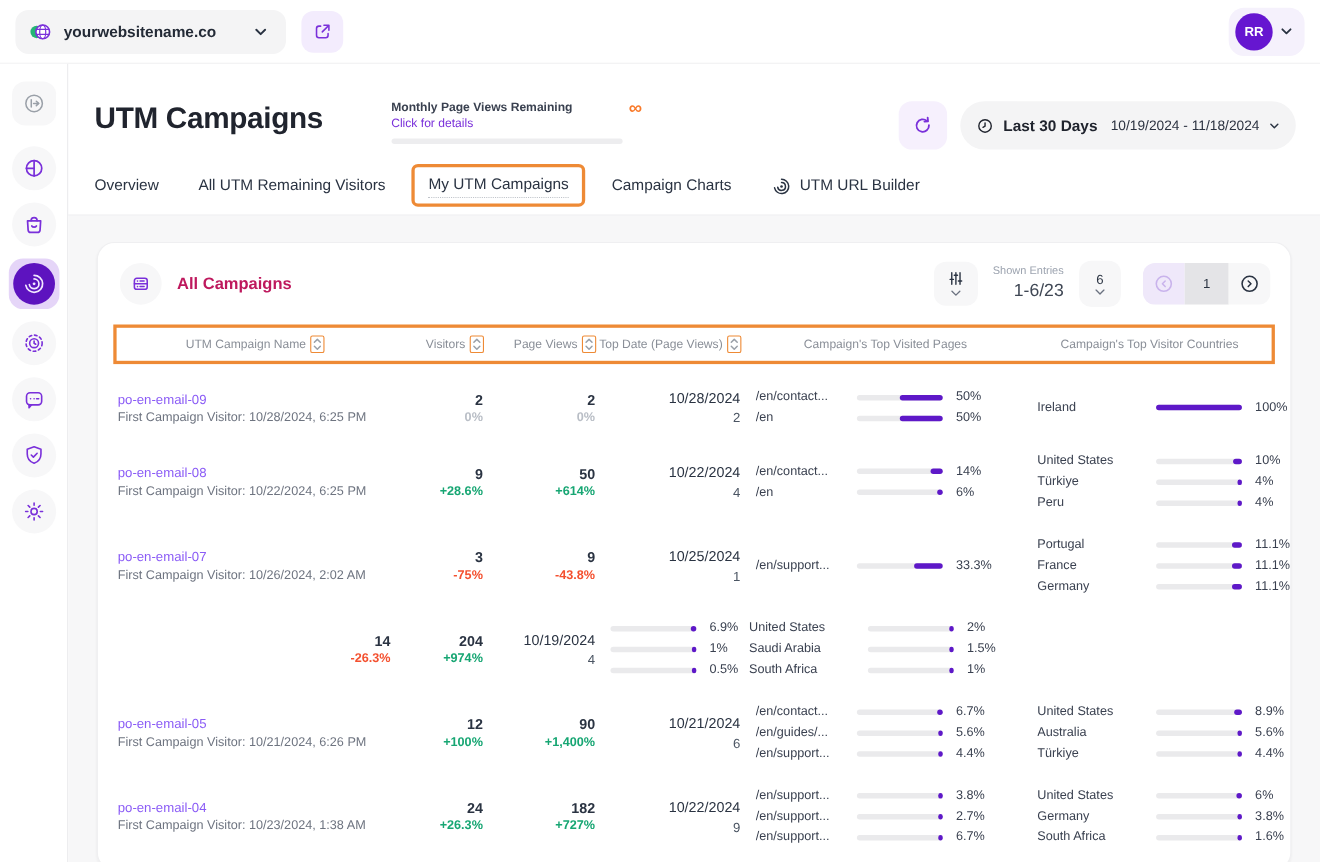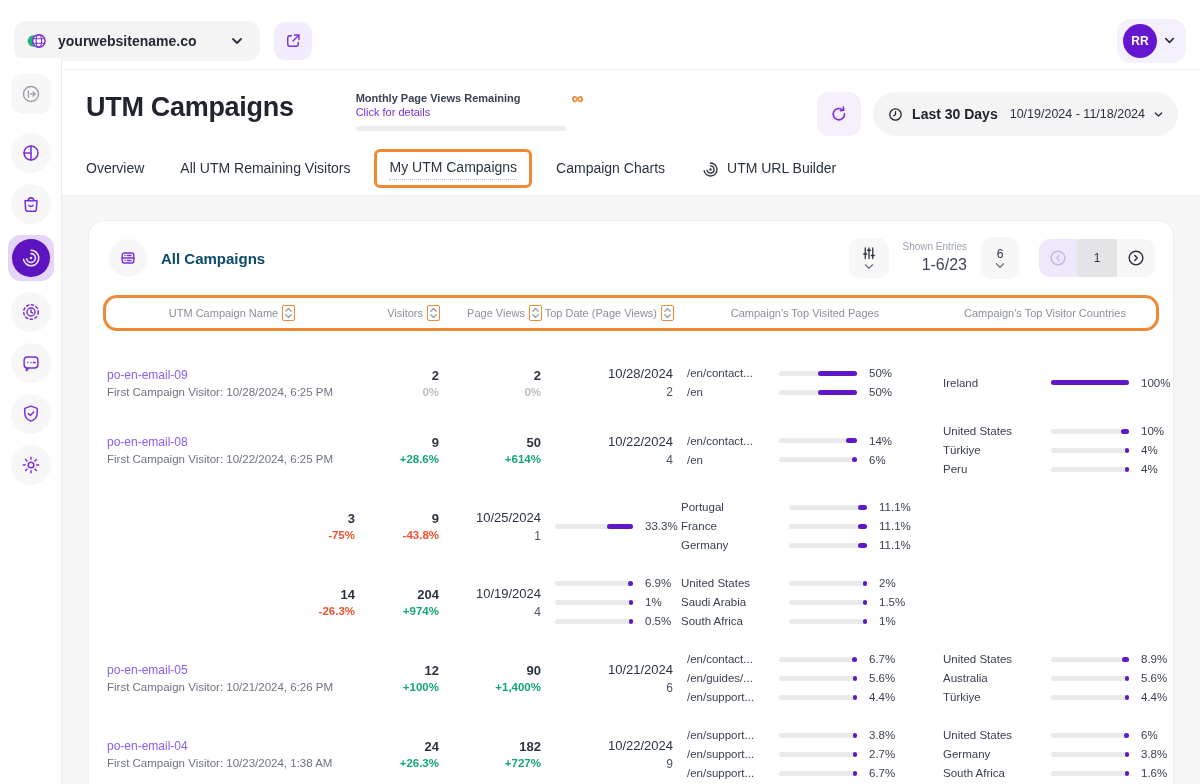--- a/index.html
+++ b/index.html
@@ -9,21 +9,21 @@
     --annot:#EE8A35;
     --ink:#232A36; --ink2:#3A4150; --mut:#8A8F98; --mut2:#6E7480;
     --chipbg:#F4F4F5; --panel:#F7F7F8; --line:#ECECEE;
   }
   *{box-sizing:border-box;margin:0;padding:0;}
   html,body{width:1200px;height:784px;overflow:hidden;}
   body{font-family:"Liberation Sans",sans-serif;background:#fff;color:var(--ink);}
   svg{display:block;}
 
   
-  .topbar{height:58px;display:flex;align-items:center;padding:0 14px;border-bottom:1px solid #F0F0F2;margin-top:12px;}
+  .topbar{height:58px;display:flex;align-items:center;padding:0 14px;border-bottom:1px solid #F0F0F2;}
   .site-pill{display:flex;align-items:center;gap:10px;background:var(--chipbg);border-radius:12px;height:40px;padding:0 16px 0 12px;width:246px;cursor:pointer;}
   .site-pill .nm{font-size:14px;font-weight:700;color:var(--ink);flex:1;}
   .sq-btn{width:38px;height:38px;border-radius:11px;background:var(--lav);display:flex;align-items:center;justify-content:center;margin-left:14px;cursor:pointer;border:none;}
   .spacer{flex:1;}
   .avatar-pill{display:flex;align-items:center;gap:6px;background:#F5F1FC;border-radius:14px;height:44px;padding:0 10px 0 6px;cursor:pointer;}
   .avatar{width:34px;height:34px;border-radius:50%;background:#6616D0;color:#fff;font-size:12px;font-weight:700;display:flex;align-items:center;justify-content:center;}
 
   
   .sidebar{position:absolute;left:0;top:58px;bottom:0;width:62px;border-right:1px solid var(--line);display:flex;flex-direction:column;align-items:center;padding-top:16px;gap:11px;background:#fff;}
   .side-item{width:40px;height:40px;border-radius:50%;background:var(--panel);display:flex;align-items:center;justify-content:center;cursor:pointer;}
@@ -52,35 +52,35 @@
   .tab{font-size:14px;color:#2A3342;font-weight:500;cursor:pointer;display:flex;align-items:center;gap:7px;white-space:nowrap;}
   .tab .lbl{padding-bottom:4px;}
   .tab.active{border:3px solid var(--annot);border-radius:6px;padding:7px 12px 5px;margin:-7px -12px -5px;}
   .tab.active .lbl{border-bottom:1.5px dotted #BFC3C9;}
 
   
   .content{flex:1;background:var(--panel);margin-top:12px;padding:24px 26px;border-top:1px solid #F1F1F3;}
   .card{background:#fff;border:1px solid #EFEFF1;border-radius:16px;height:100%;box-shadow:0 1px 2px rgba(20,20,40,.03);padding-bottom:8px;overflow:hidden;}
   .card-head{display:flex;align-items:center;padding:16px 18px 14px 20px;}
   .card-icon{width:38px;height:38px;border-radius:50%;background:var(--panel);display:flex;align-items:center;justify-content:center;}
-  .card-title{font-size:15px;font-weight:700;color:#0c4a6e;margin-left:14px;}
+  .card-title{font-size:15px;font-weight:700;color:#be185d;margin-left:14px;}
   .card-tools{margin-left:auto;display:flex;align-items:center;gap:14px;}
   .tool-btn{width:40px;height:40px;border-radius:11px;background:var(--panel);border:none;display:flex;flex-direction:column;align-items:center;justify-content:center;gap:1px;cursor:pointer;}
   .shown{text-align:right;line-height:1.35;}
   .shown .l1{font-size:10px;color:#9CA3AF;}
   .shown .l2{font-size:16px;color:#3F4754;}
   .pagesize{width:38px;height:42px;border-radius:11px;background:var(--panel);border:none;display:flex;flex-direction:column;align-items:center;justify-content:center;font-size:12px;color:#2A3342;cursor:pointer;gap:1px;}
   .pager{display:flex;height:38px;border-radius:11px;overflow:hidden;margin-left:6px;}
   .pg-prev{width:38px;background:var(--lav2);display:flex;align-items:center;justify-content:center;cursor:default;}
   .pg-num{width:40px;background:#E4E4E7;display:flex;align-items:center;justify-content:center;font-size:12px;color:#2A3342;}
   .pg-next{width:38px;background:var(--panel);display:flex;align-items:center;justify-content:center;cursor:pointer;}
 
   
   .grid{display:grid;grid-template-columns:248px 84px 102px 132px 262px 1fr;align-items:center;}
-  .thead{margin:2px 14px 20px;border:3px solid var(--annot);border-radius:14px;padding:7px 2px;}
+  .thead{margin:2px 14px 8px;border:3px solid var(--annot);border-radius:0;padding:7px 2px;}
   .th{font-size:11px;color:var(--mut);display:flex;align-items:center;gap:4px;}
   .th.c{justify-content:center;} .th.r{justify-content:flex-end;}
   .sort-ic{display:inline-flex;border:1.5px solid var(--annot);border-radius:2px;padding:1px;}
   .tbody{padding:2px 2px;}
   .trow{padding:13px 16px;}
   .cname .nm{font-size:12px;font-weight:400;color:#8b5cf6;}
   .cname .sub{font-size:11.5px;color:var(--mut2);margin-top:4px;}
   .num{text-align:right;font-size:13px;color:#2A3342;}
   .num .v{font-weight:600;}
   .delta{font-size:11.5px;margin-top:3px;font-weight:600;}
@@ -479,20 +479,24 @@
                 <span class="bar-label">Peru</span>
                 <span class="bar-track">
                   <i class="bar-fill" style="width: 4%;"></i>
                 </span>
                 <span class="bar-pct">4%</span>
               </div>
             </div>
   </div>
 
   <div class="trow grid">
+    <div class="cname">
+      <div class="nm">po-en-email-07</div>
+      <div class="sub">First Campaign Visitor: 10/26/2024, 2:02 AM</div>
+    </div>
     <div class="num">
       <div class="v">3</div>
       <div class="delta down">-75%</div>
     </div>
     <div class="num">
       <div class="v">9</div>
       <div class="delta down">-43.8%</div>
     </div>
     <div class="cdate">
       <div>10/25/2024</div>

